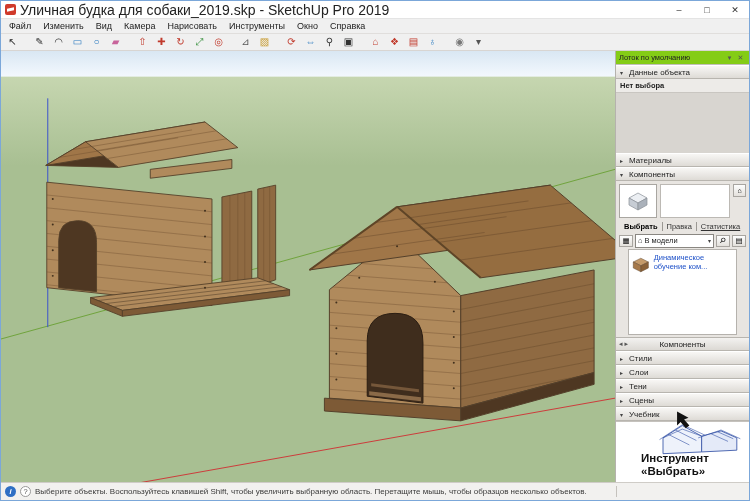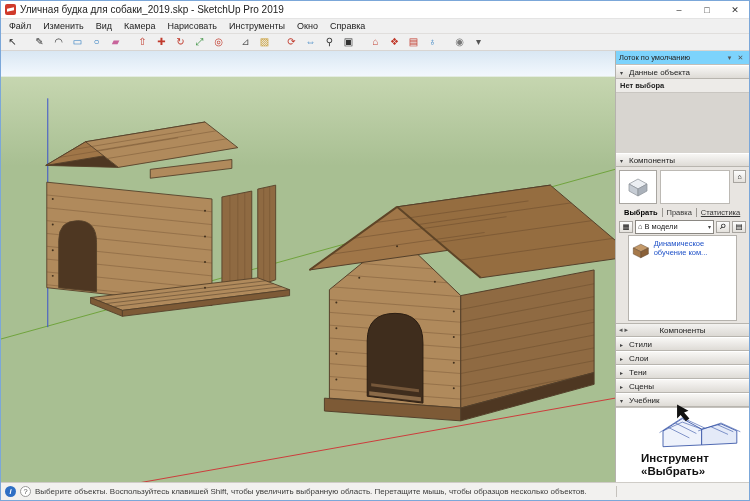--- a/index.html
+++ b/index.html
@@ -3,21 +3,21 @@
 <meta charset="utf-8">
 <style>
   html,body{margin:0;padding:0;}
   body{width:750px;height:501px;overflow:hidden;font-family:"Liberation Sans",sans-serif;background:#fff;}
   .win{width:748px;height:499px;border:1px solid #7ba7d9;display:flex;flex-direction:column;background:#f0f0f0;}
 
   
   .titlebar{height:17px;background:#ffffff;display:flex;align-items:center;padding:0 0 0 4px;border-bottom:1px solid #e4e4e4;flex:none;}
   .app-icon{width:11px;height:11px;background:#d03a2b;border-radius:2px;margin-right:4px;position:relative;flex:none;}
   .app-icon:after{content:"";position:absolute;left:2px;top:4px;width:7px;height:3px;background:#fff;transform:skewY(-14deg);}
-  .title-text{font-size:10px;color:#222;white-space:nowrap;overflow:hidden;flex:1;}
+  .title-text{font-size:14px;color:#222;white-space:nowrap;overflow:hidden;flex:1;}
   .win-controls{display:flex;flex:none;}
   .wc{width:28px;height:17px;display:flex;align-items:center;justify-content:center;font-size:9px;color:#333;cursor:default;}
 
   
   .menubar{height:14px;background:#f0f0f0;display:flex;align-items:center;font-size:9px;color:#222;border-bottom:1px solid #e0dedc;flex:none;padding-left:2px;}
   .mi{padding:0 6px;cursor:default;}
 
   
   .toolbar{height:16px;background:#f0f0f0;display:flex;align-items:center;border-bottom:1px solid #d8d5d2;flex:none;padding-left:2px;}
   .tb{width:19px;height:15px;border:none;background:transparent;display:flex;align-items:center;justify-content:center;padding:0;cursor:default;}
@@ -25,21 +25,21 @@
   .toolbar .tb:nth-of-type(2),.toolbar .tb:nth-of-type(7),.toolbar .tb:nth-of-type(12),
   .toolbar .tb:nth-of-type(14),.toolbar .tb:nth-of-type(18),.toolbar .tb:nth-of-type(22){margin-left:8px;}
 
   
   .main{flex:1;display:flex;min-height:0;}
   .viewport{flex:1;min-width:0;position:relative;}
   .scene{display:block;width:100%;height:100%;}
 
   
   .tray{width:133px;flex:none;background:#e8e5e1;border-left:1px solid #b5b2ad;display:flex;flex-direction:column;font-size:8px;color:#222;}
-  .tray-header{height:13px;background:#7dd3fc;display:flex;align-items:center;padding:0 3px;border-bottom:1px solid #c2bfb9;font-size:7.5px;flex:none;}
+  .tray-header{height:13px;background:#84cc16;display:flex;align-items:center;padding:0 3px;border-bottom:1px solid #c2bfb9;font-size:7.5px;flex:none;}
   .tray-title{flex:1;white-space:nowrap;overflow:hidden;}
   .tray-hbtn{width:11px;text-align:center;color:#555;font-size:7px;cursor:default;}
   .sec-h{height:12px;background:linear-gradient(#f8f7f5,#dedbd6);border-top:1px solid #fff;border-bottom:1px solid #b8b5af;display:flex;align-items:center;gap:3px;padding:0 4px;font-size:8px;cursor:default;flex:none;}
   .arr{font-size:6px;color:#444;width:6px;flex:none;}
   .ei-body{height:74px;background:#d8d5d0;flex:none;}
   .ei-status{background:#edebe8;padding:2px 4px;font-weight:bold;font-size:7.5px;border-bottom:1px solid #c9c6c1;}
 
   .comp-preview-row{height:34px;display:flex;gap:3px;padding:3px;align-items:stretch;flex:none;}
   .comp-preview{width:36px;background:#fff;border:1px solid #a9a6a1;display:flex;align-items:center;justify-content:center;flex:none;}
   .comp-desc{flex:1;background:#fff;border:1px solid #bcb9b4;}
@@ -314,20 +314,24 @@
       </div>
 
       <div class="sec-h">
         <span class="arr">▾</span>
         <span>Данные объекта</span>
       </div>
       <div class="ei-body">
         <div class="ei-status">Нет выбора</div>
       </div>
 
+      <div class="sec-h">
+        <span class="arr">▸</span>
+        <span>Материалы</span>
+      </div>
 
       <div class="sec-h">
         <span class="arr">▾</span>
         <span>Компоненты</span>
       </div>
 
       <div class="comp-preview-row">
         <div class="comp-preview">
           <svg width="26" height="24" viewBox="0 0 26 24">
             <polygon points="4,9 13,4 22,9 13,14" fill="#eceff3" stroke="#8a8f96" stroke-width="0.7"></polygon>

